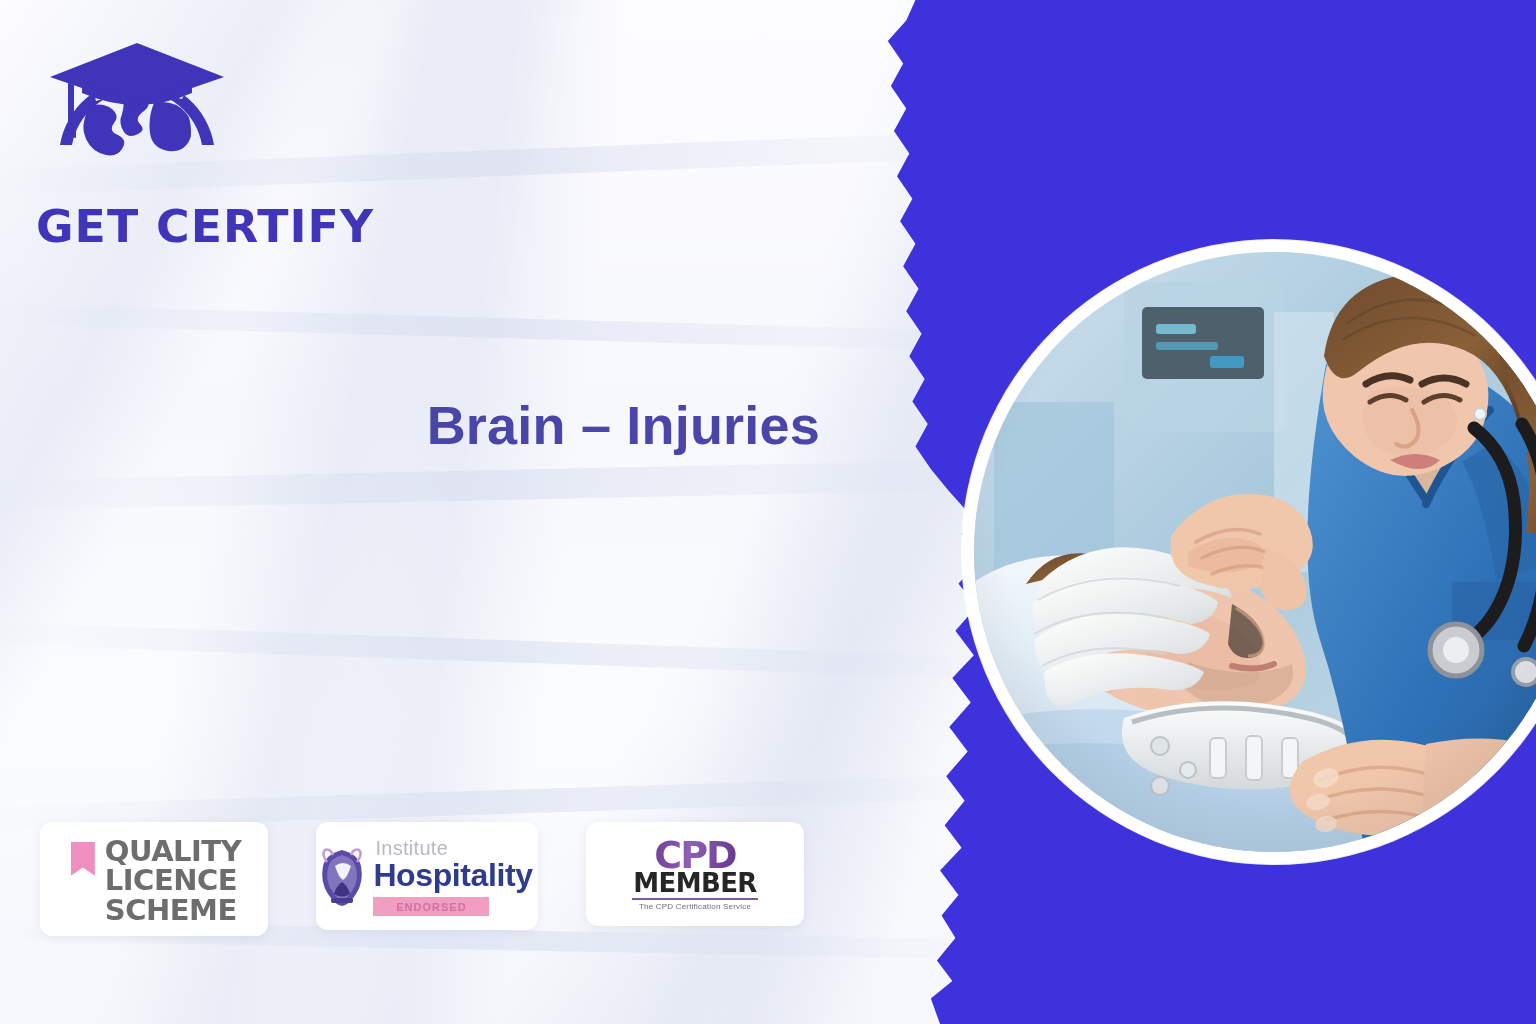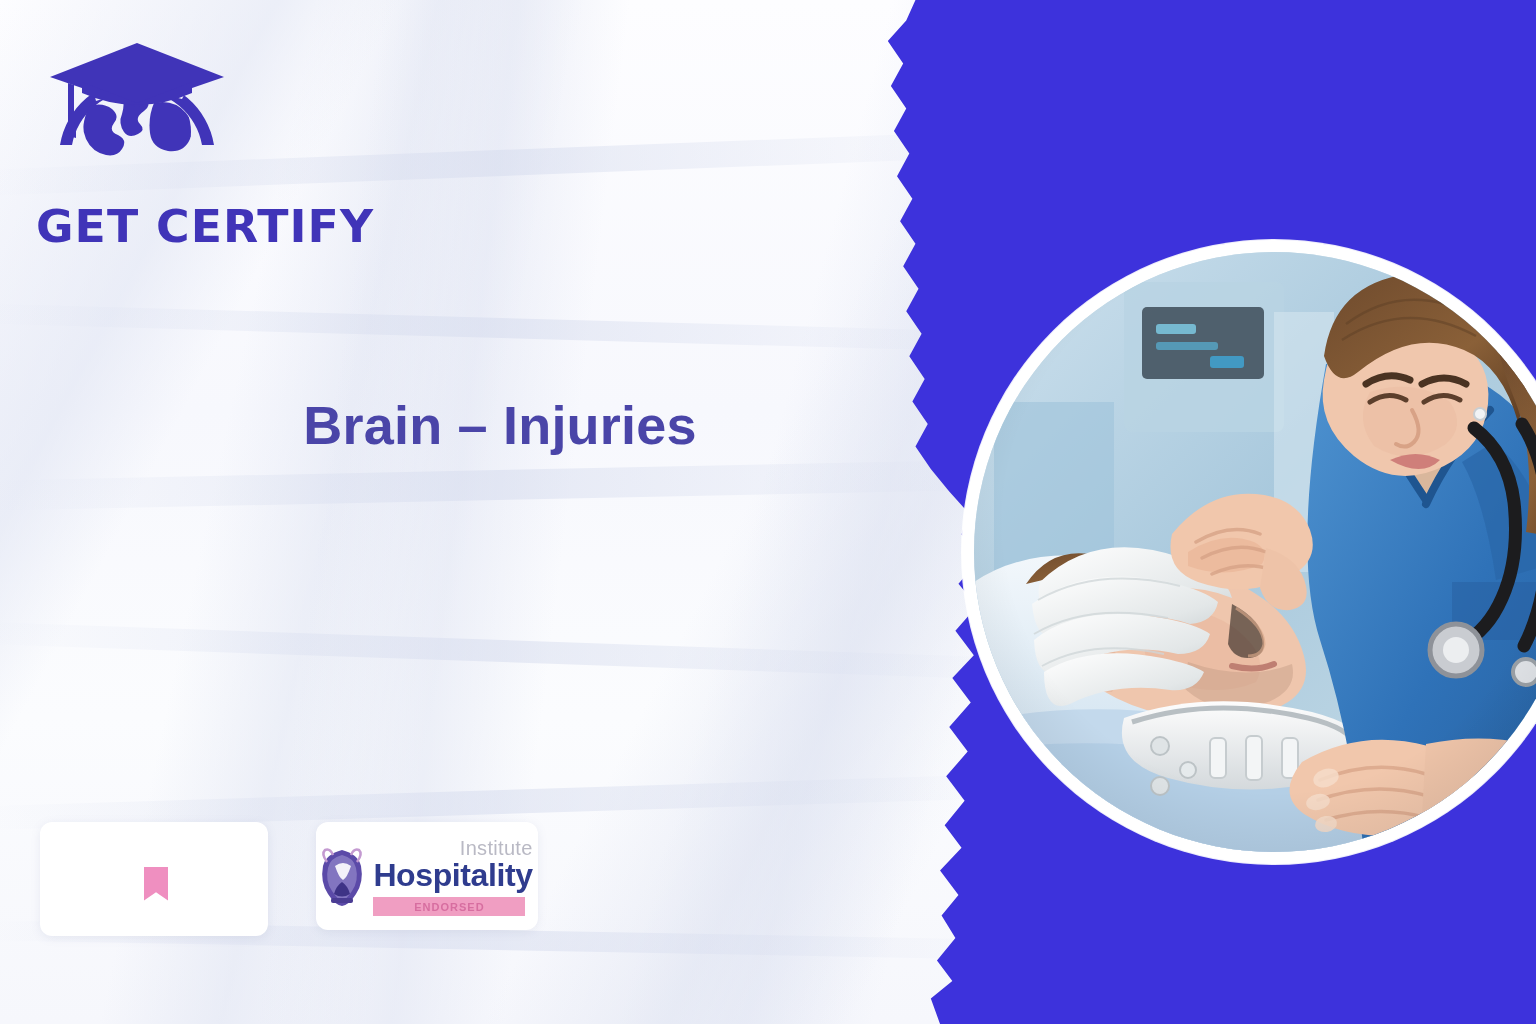--- a/index.html
+++ b/index.html
@@ -72,21 +72,21 @@
     transform-origin:left center;
     line-height:1;
     white-space:nowrap;
   }
 
   
   .title-block {
     position:absolute;
     left:180px; top:382px;
     width:640px;
-    text-align:center;
+    text-align:right;
   }
   .title-line {
     font-size:54px;
     font-weight:bold;
     color:#4a45a8;
     line-height:1.62;
     letter-spacing:.2px;
     white-space:nowrap;
   }
   .title-line.l2 { margin-left:56px; }
@@ -134,25 +134,25 @@
   .qls-words div {
     font-size:29px; font-weight:bold; letter-spacing:-.5px;
     color:#6d6d6d;
     font-family:"DejaVu Sans", sans-serif;
     text-shadow:0 1px 0 rgba(255,255,255,.7);
   }
 
   
   .ioh-inner { display:flex; align-items:center; gap:6px; padding:2px 6px 0 2px; }
   .ioh-crest { width:50px; height:62px; flex:0 0 auto; }
-  .ioh-words { display:flex; flex-direction:column;text-align:right; }
+  .ioh-words { display:flex; flex-direction:column; }
   .ioh-line1 { font-size:20px; color:#b9b9c4; letter-spacing:.3px; line-height:1.05; padding-left:2px; }
   .ioh-line2 { font-size:32px; font-weight:bold; color:#2f3c8e; letter-spacing:-.4px; line-height:1.05; }
   .ioh-banner {
-    margin-top:5px; background:#f09ec2; height:19px; width:152px;
+    margin-top:5px; background:#f09ec2; height:19px; width:116px;
     display:flex; align-items:center; justify-content:center;
   }
   .ioh-banner span { font-size:11px; color:#d76ea0; letter-spacing:1px; filter:blur(.4px); font-weight:bold; }
 
   
   .cpd-inner { text-align:center; padding-top:2px; }
   .cpd-word {
     font-size:38px; font-weight:bold; line-height:.88;
     letter-spacing:-2px;
     background:linear-gradient(100deg,#5b2d86 0%,#8e5fb5 45%,#51277c 100%);
@@ -374,20 +374,25 @@
 
       <rect width="600" height="600" fill="url(#vign)"></rect>
     </svg>
   </div>
 
   <div class="badges">
 
     <div class="badge-card badge-qls">
       <div class="qls-inner">
         <div class="qls-ribbon"></div>
+        <div class="qls-words">
+          <div>QUALITY</div>
+          <div>LICENCE</div>
+          <div>SCHEME</div>
+        </div>
       </div>
     </div>
 
     <div class="badge-card badge-ioh">
       <div class="ioh-inner">
         <svg class="ioh-crest" viewBox="0 0 50 62" xmlns="http://www.w3.org/2000/svg">
           <path d="M25 4 q-16 4 -19 16 q-3 16 5 28 q7 11 14 12 q7 -1 14 -12 q8 -12 5 -28 q-3 -12 -19 -16 Z" fill="#5b4aa8"></path>
           <path d="M25 9 q-12 3 -14 13 q-3 13 4 23 q6 9 10 10 q4 -1 10 -10 q7 -10 4 -23 q-2 -10 -14 -13 Z" fill="#8a7cc4" opacity=".85"></path>
           <path d="M18 20 q8 -6 16 0 q-4 12 -8 14 q-4 -2 -8 -14 Z" fill="#ffffff" opacity=".9"></path>
           <path d="M25 36 q6 4 8 12 q-8 5 -16 0 q2 -8 8 -12 Z" fill="#3e3386"></path>
@@ -398,16 +403,24 @@
         <div class="ioh-words">
           <div class="ioh-line1">Institute</div>
           <div class="ioh-line2">Hospitality</div>
           <div class="ioh-banner">
             <span>ENDORSED</span>
           </div>
         </div>
       </div>
     </div>
 
+    <div class="badge-card badge-cpd">
+      <div class="cpd-inner">
+        <div class="cpd-word">CPD</div>
+        <div class="cpd-member">MEMBER</div>
+        <div class="cpd-rule"></div>
+        <div class="cpd-sub">The CPD Certification Service</div>
+      </div>
+    </div>
 
   </div>
 
 </div>
 
 </body></html>

